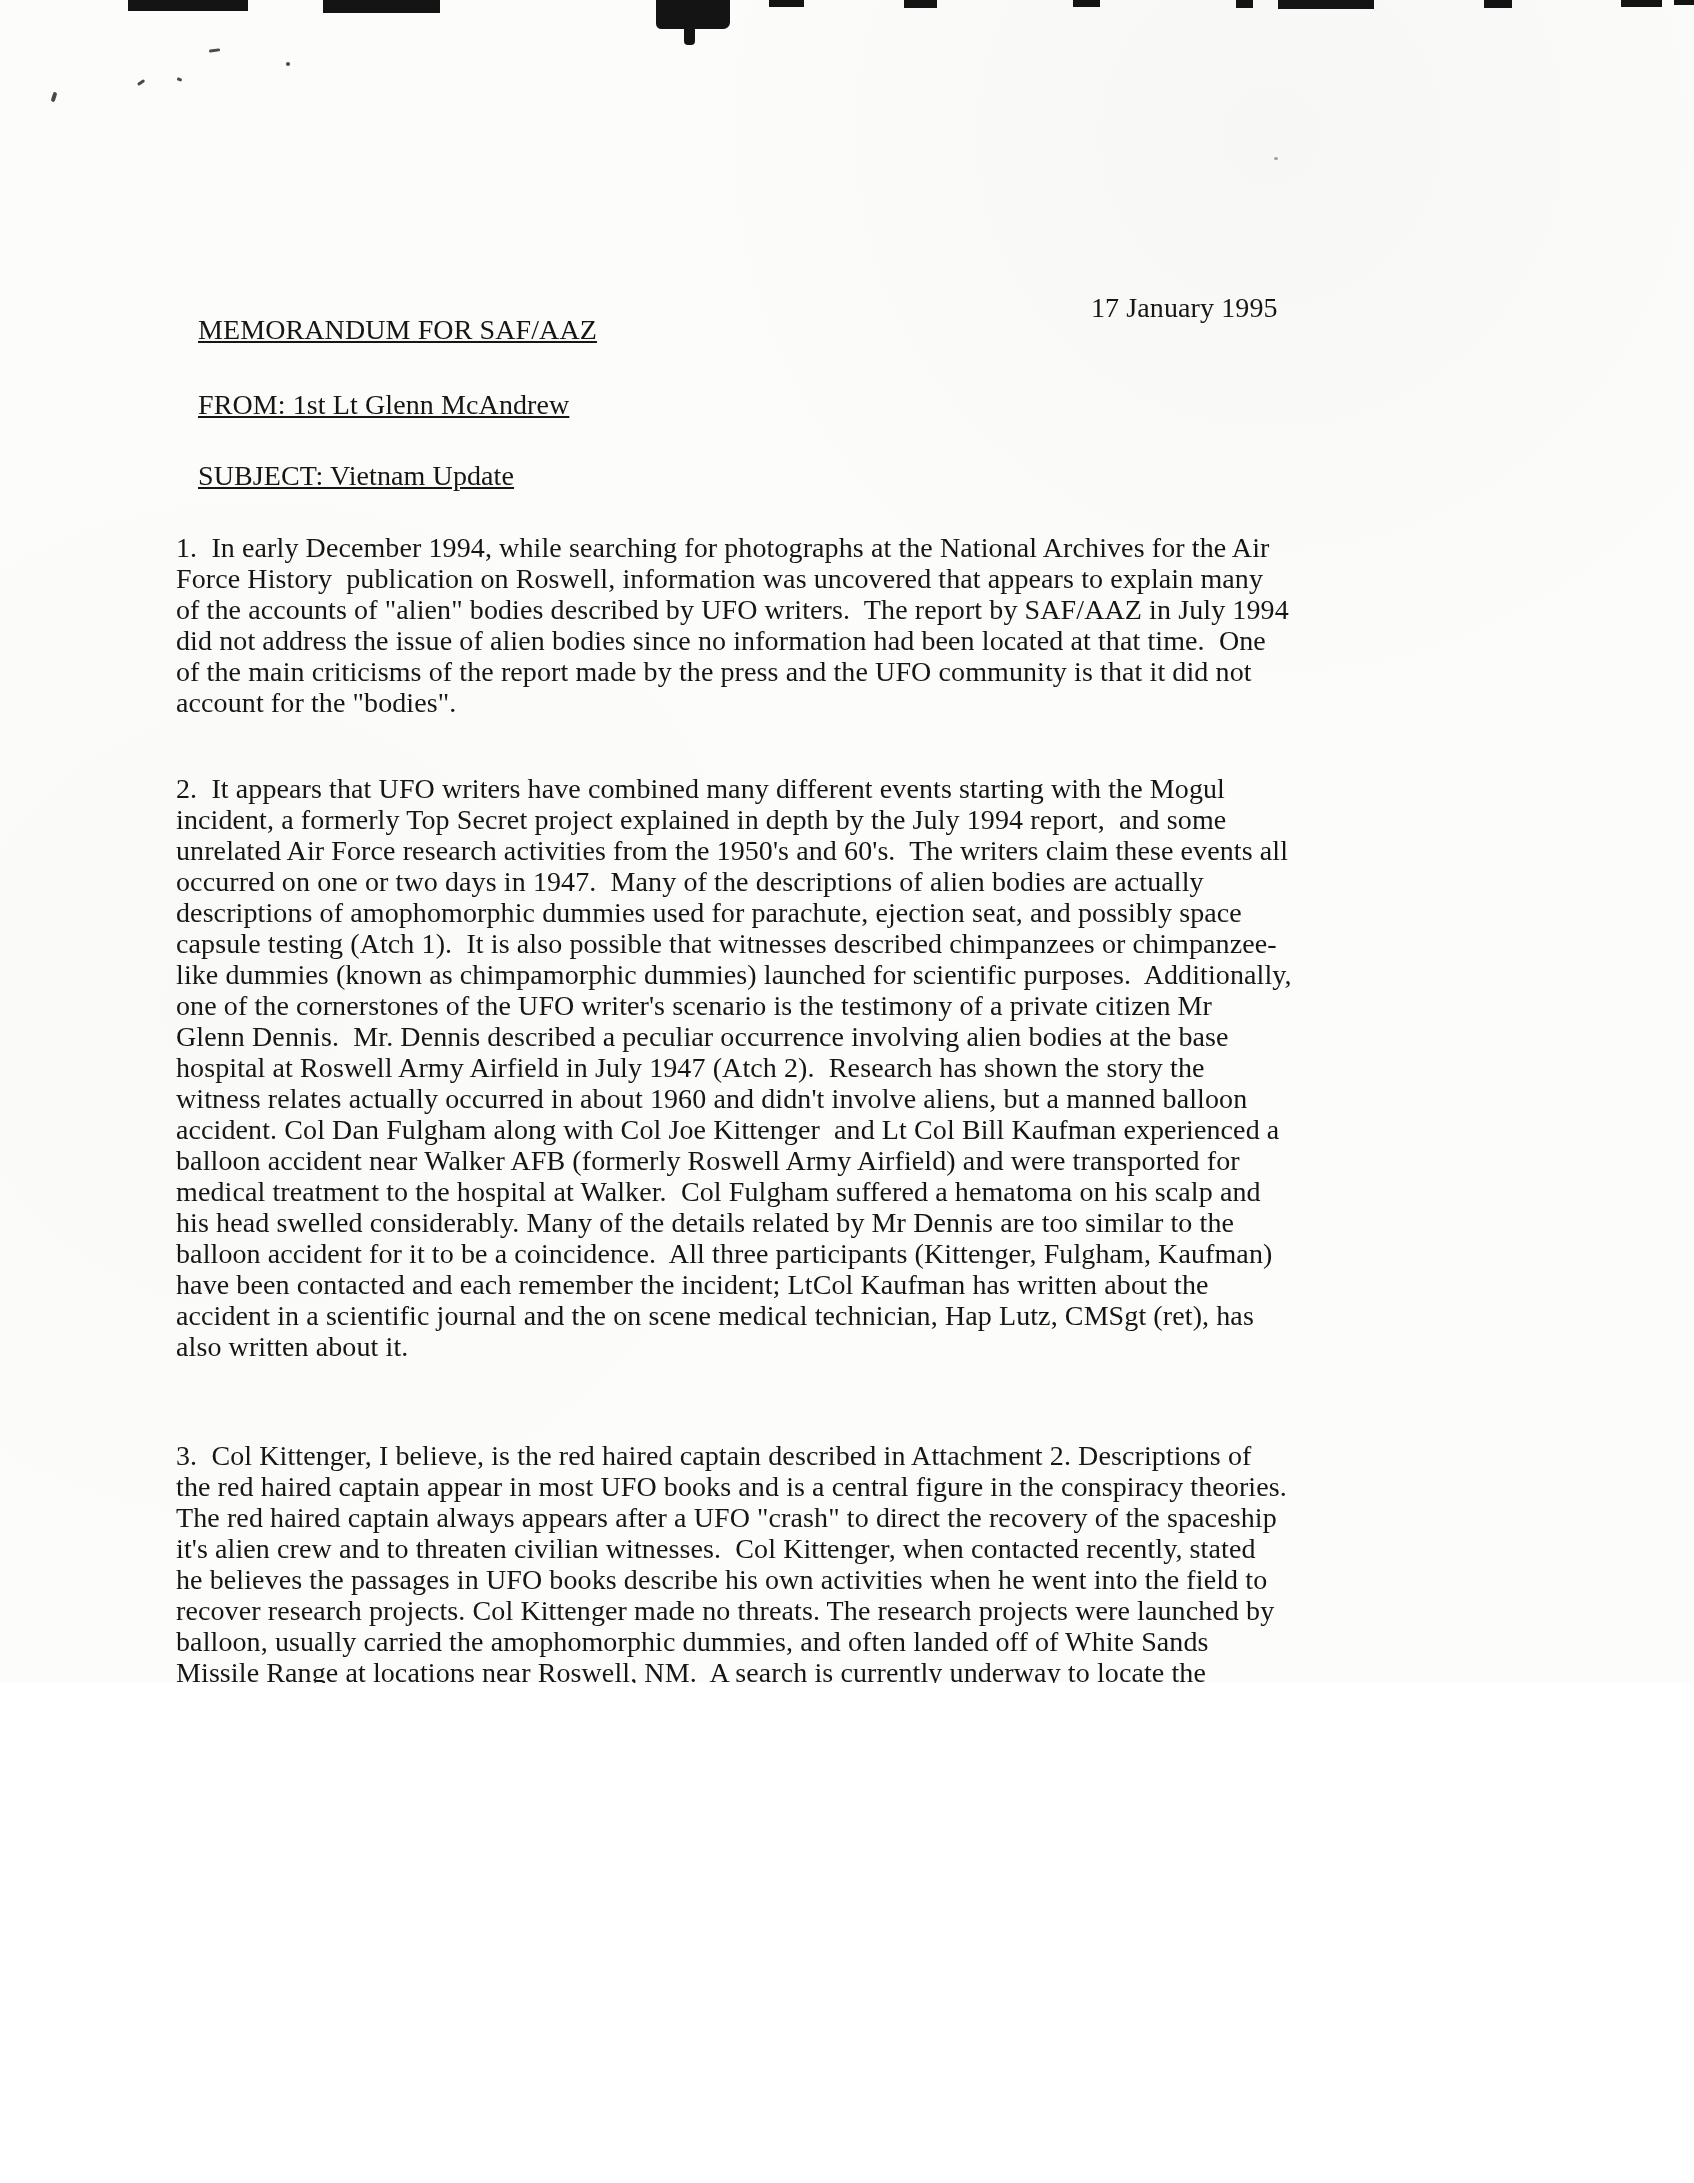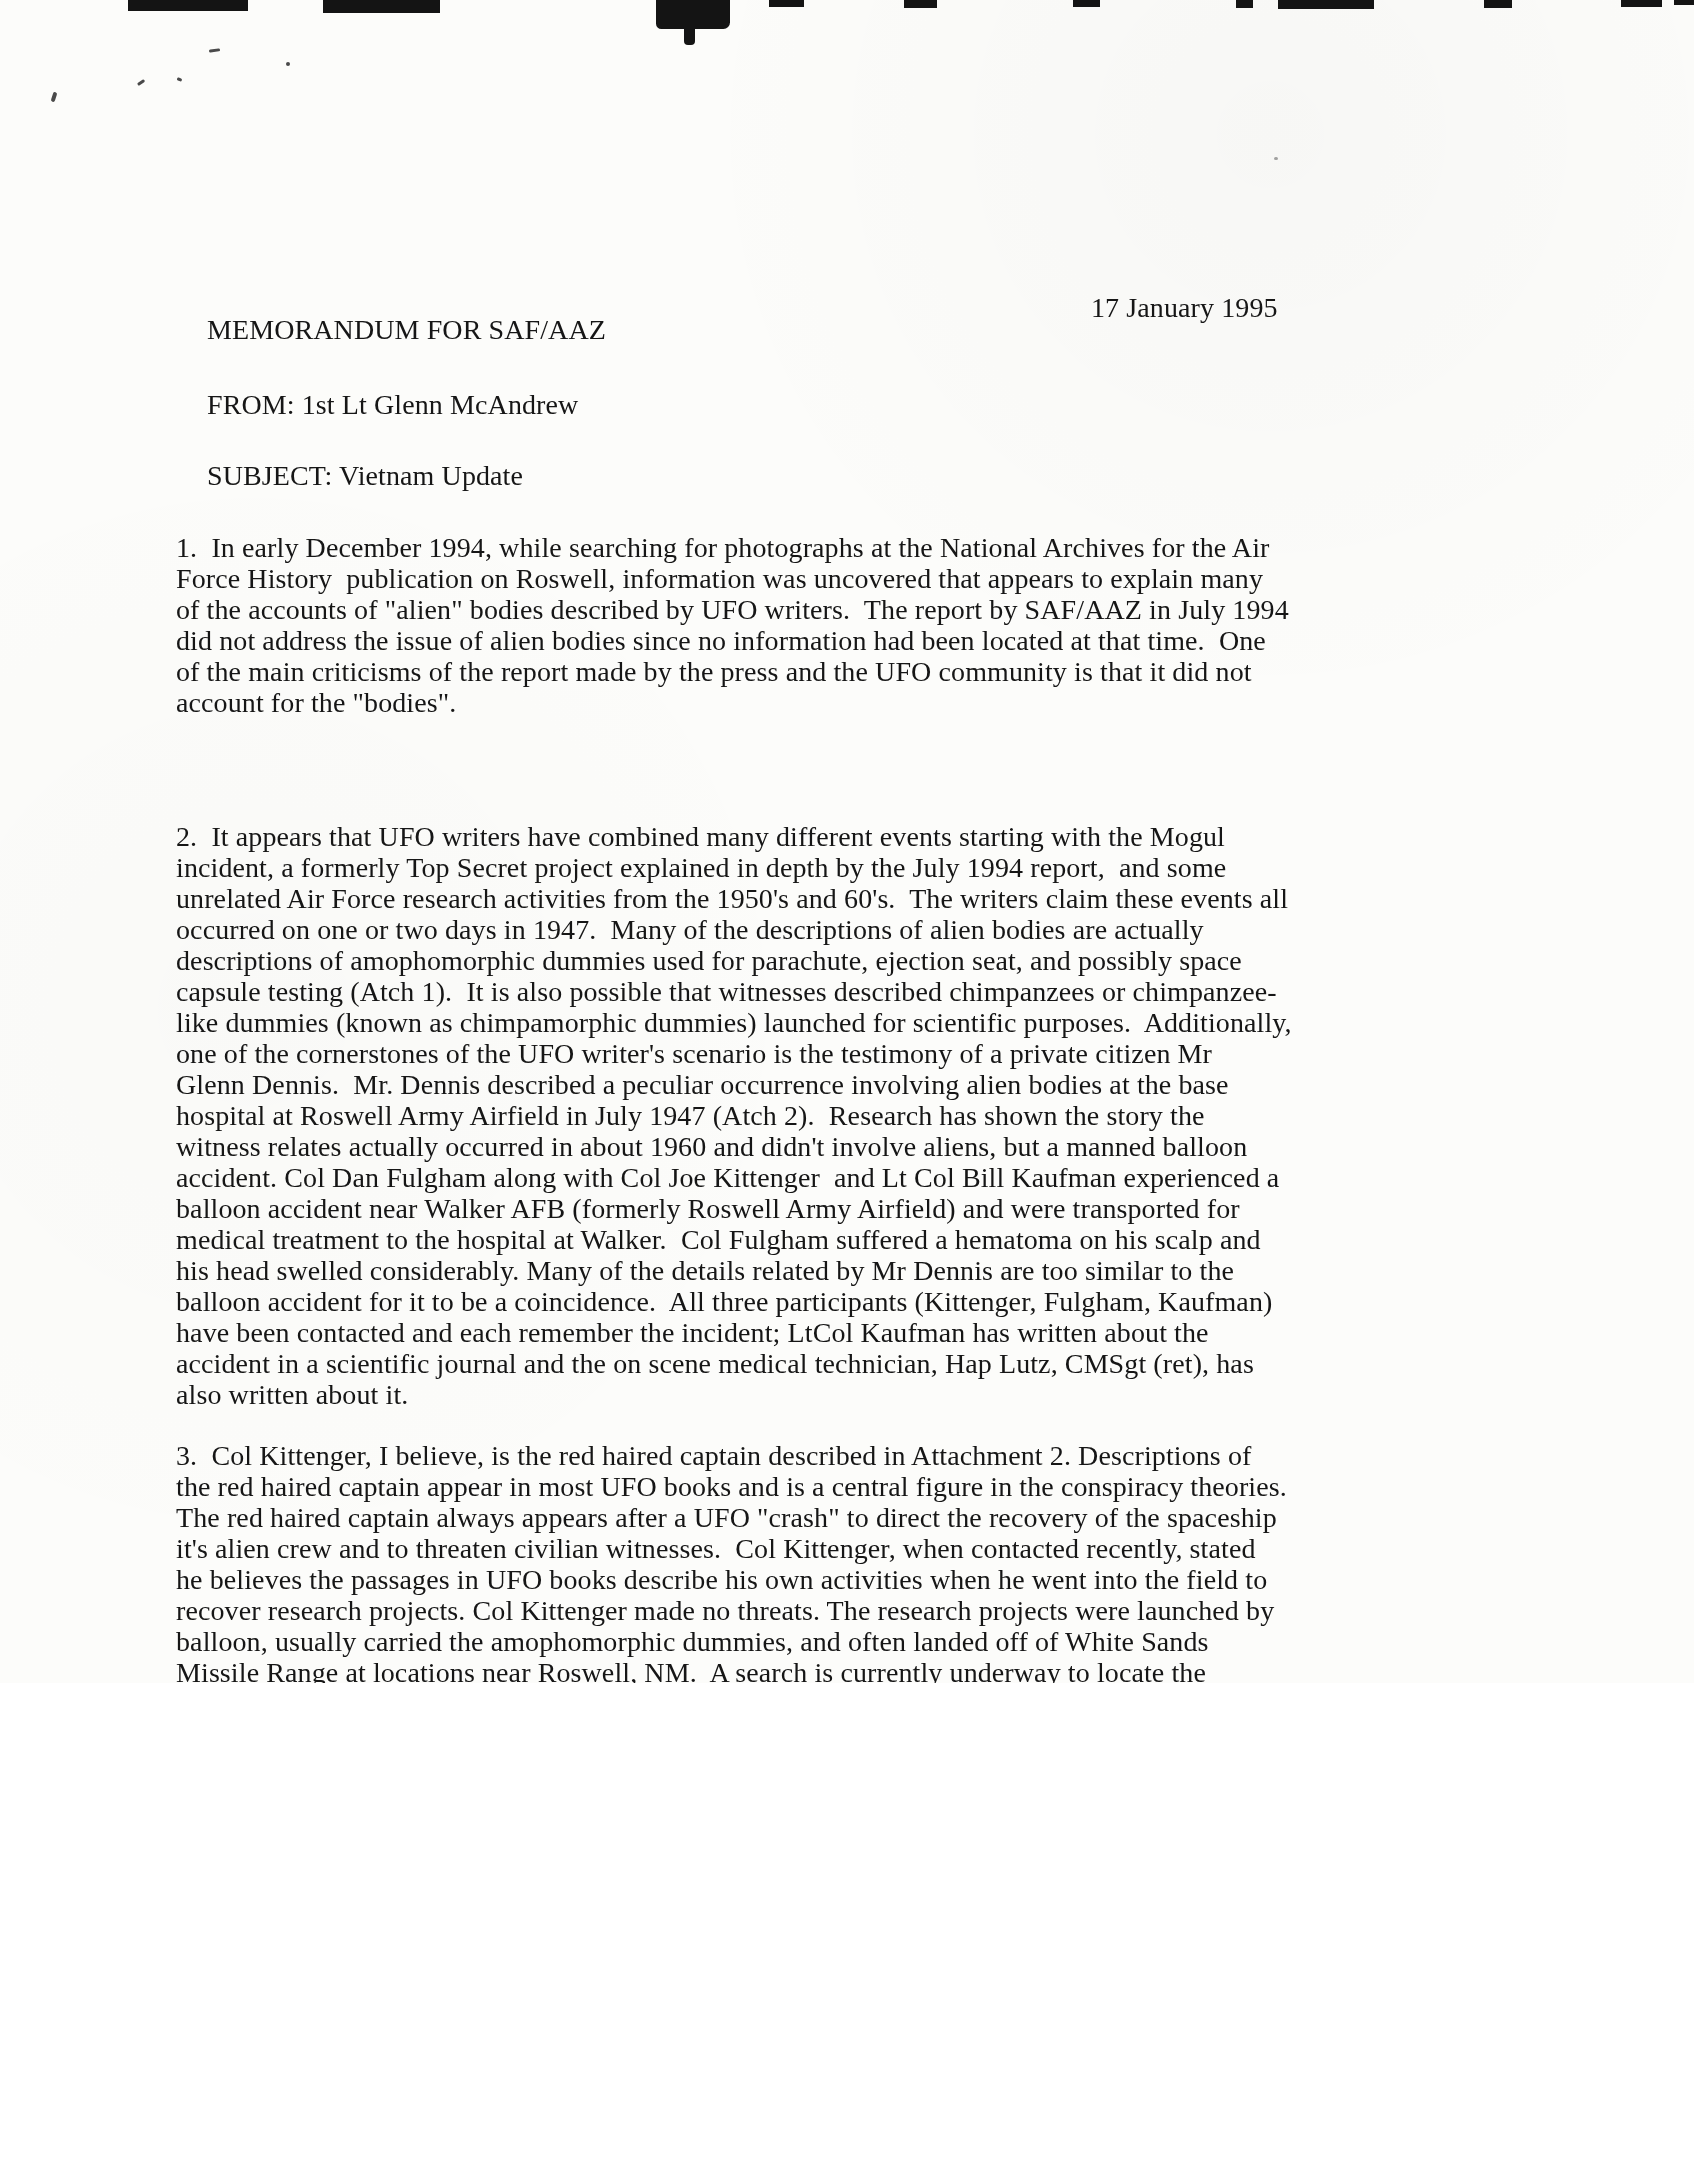--- a/index.html
+++ b/index.html
@@ -15,21 +15,21 @@
     color:#161616;
   }
   .txt{
     position:absolute;
     font-size:28px;
     line-height:31px;
     white-space:pre-wrap;
     letter-spacing:0.1px;
   }
   .para{left:176px;width:1409px;}
-  .hdr{left:207px;}
+  .hdr{left:198px;text-decoration:underline;}
   .artifact{position:absolute;display:block;background:#141414;}
   .speck{position:absolute;display:block;background:#4a4a4a;border-radius:1.3px;}
 </style>
 </head>
 <body>
 
 <div class="page">
 
   <span class="artifact" style="left:128px;top:0;width:120px;height:10.6px;"></span>
   <span class="artifact" style="left:323px;top:0;width:117px;height:13.3px;"></span>
@@ -57,21 +57,21 @@
   <div class="txt hdr" style="top:314px;">MEMORANDUM FOR SAF/AAZ</div>
   <div class="txt hdr" style="top:389px;">FROM: 1st Lt Glenn McAndrew</div>
   <div class="txt hdr" style="top:460px;">SUBJECT: Vietnam Update</div>
 
   <div class="txt para" style="top:532px;">1.  In early December 1994, while searching for photographs at the National Archives for the Air
 Force History  publication on Roswell, information was uncovered that appears to explain many
 of the accounts of "alien" bodies described by UFO writers.  The report by SAF/AAZ in July 1994
 did not address the issue of alien bodies since no information had been located at that time.  One
 of the main criticisms of the report made by the press and the UFO community is that it did not
 account for the "bodies".</div>
-  <div class="txt para" style="top:773px;margin-top:48px;">2.  It appears that UFO writers have combined many different events starting with the Mogul
+  <div class="txt para" style="top:773px;">2.  It appears that UFO writers have combined many different events starting with the Mogul
 incident, a formerly Top Secret project explained in depth by the July 1994 report,  and some
 unrelated Air Force research activities from the 1950's and 60's.  The writers claim these events all
 occurred on one or two days in 1947.  Many of the descriptions of alien bodies are actually
 descriptions of amophomorphic dummies used for parachute, ejection seat, and possibly space
 capsule testing (Atch 1).  It is also possible that witnesses described chimpanzees or chimpanzee-
 like dummies (known as chimpamorphic dummies) launched for scientific purposes.  Additionally,
 one of the cornerstones of the UFO writer's scenario is the testimony of a private citizen Mr
 Glenn Dennis.  Mr. Dennis described a peculiar occurrence involving alien bodies at the base
 hospital at Roswell Army Airfield in July 1947 (Atch 2).  Research has shown the story the
 witness relates actually occurred in about 1960 and didn't involve aliens, but a manned balloon

